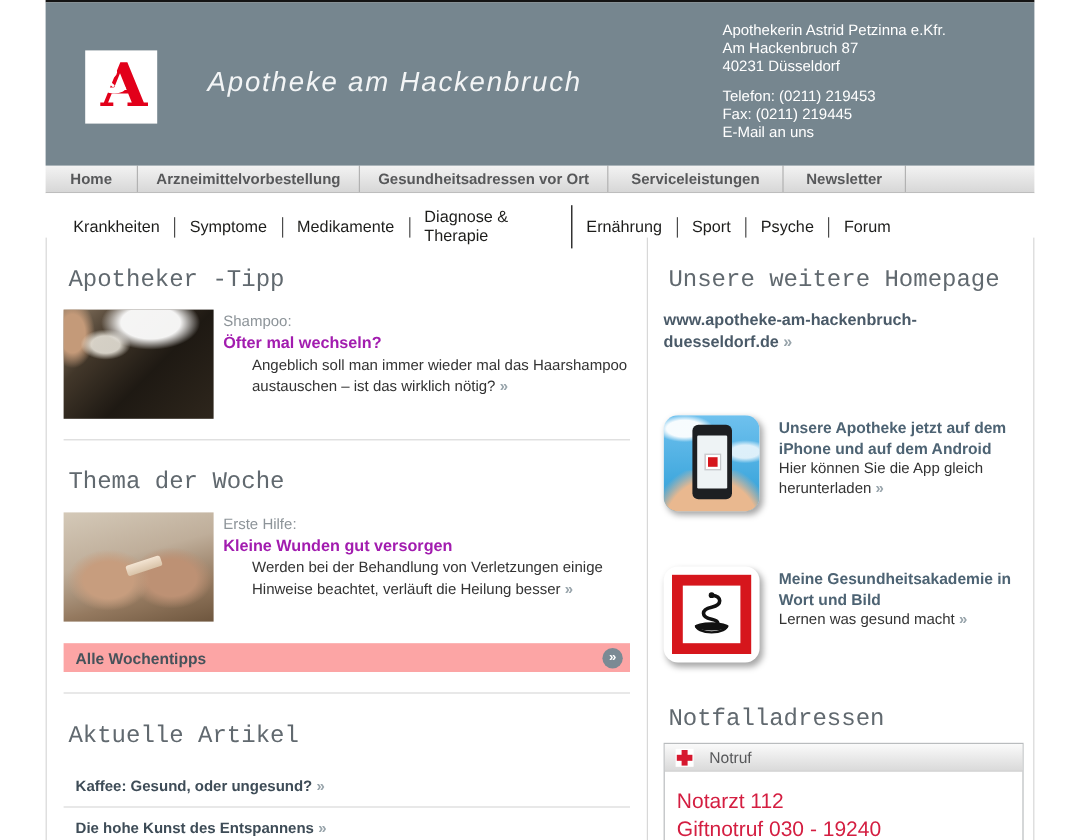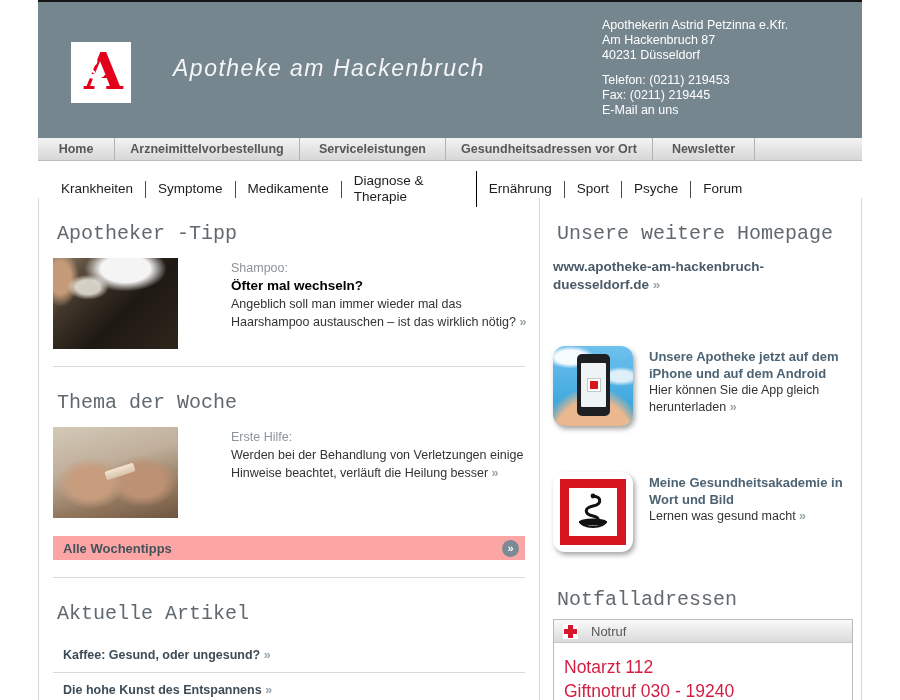--- a/index.html
+++ b/index.html
@@ -62,21 +62,21 @@
   .left-col { width:501px; border-right:1px solid #d8d8d8; padding-left:14px; }
   .right-col { width:322px; border-right:1px solid #d8d8d8; padding-left:13px; }
 
   .section-heading {
     font-size:20px; font-weight:400; color:#61696f;
     margin:24px 4px 13px;
     font-family:Liberation Mono, monospace;
   }
 
   
-  .article { display:flex;gap:45px; }
+  .article { display:flex; }
   .thumb {
     width:125px; height:91px; flex:none; cursor:pointer;
   }
   .thumb.shampoo {
     background:
       radial-gradient(ellipse 55px 30px at 58% 12%, rgba(255,255,255,.95) 0 45%, rgba(255,255,255,0) 75%),
       radial-gradient(ellipse 30px 18px at 28% 32%, rgba(238,234,224,.85) 0 40%, transparent 70%),
       radial-gradient(ellipse 26px 40px at 6% 22%, #c49a79 0 40%, transparent 72%),
       linear-gradient(135deg, #8d7a65 0%, #42372a 28%, #1e1913 58%, #2e261c 100%);
   }
@@ -86,22 +86,22 @@
       radial-gradient(ellipse 46px 34px at 30% 62%, #c79d7e 0 45%, transparent 75%),
       radial-gradient(ellipse 46px 34px at 72% 60%, #bd9174 0 45%, transparent 75%),
       linear-gradient(165deg, #d4c9b8 0%, #bfae9a 40%, #94795f 72%, #6e563e 100%);
   }
   .thumb.wound::after {
     content:""; position:absolute; left:52px; top:40px; width:30px; height:9px;
     background:linear-gradient(#f3e4d2,#d9c3a8); transform:rotate(-18deg); border-radius:2px;
   }
   .article-text { margin-left:8px; padding-top:1px; font-size:12.5px; line-height:18px; width:352px; }
   .kicker { color:#8d9499; }
-  .article-title { font-weight:bold; font-size:13.5px; color:#000000; cursor:pointer; }
-  .article-body { color:#333; }
+  .article-title { font-weight:bold; font-size:13.5px; color:#a21caf; cursor:pointer; }
+  .article-body { color:#333;margin-left:24px; }
   .arrow { color:#98a4ab; font-weight:bold; }
 
   .rule { border:none; border-top:1px solid #d9d9d9; margin:17px 14px 0 0; }
 
   
   .tips-bar {
     margin:18px 14px 0 0; height:24px; background:#fca5a5;
     display:flex; align-items:center; padding:0 6px 0 10px; cursor:pointer;
   }
   .tips-bar-label { font-size:13px; font-weight:bold; color:#46525a; }
@@ -204,22 +204,22 @@
       <div class="gap"></div>
       <div>Telefon: (0211) 219453</div>
       <div>Fax: (0211) 219445</div>
       <div class="link">E-Mail an uns</div>
     </div>
   </div>
 
   <div class="nav">
     <div class="nav-item w0">Home</div>
     <div class="nav-item w1">Arzneimittelvorbestellung</div>
+    <div class="nav-item w3">Gesundheitsadressen vor Ort</div>
     <div class="nav-item w2">Serviceleistungen</div>
-    <div class="nav-item w3">Gesundheitsadressen vor Ort</div>
     <div class="nav-item w4">Newsletter</div>
     <div class="nav-filler"></div>
   </div>
 
   <div class="subnav">
     <span class="subnav-item">Krankheiten</span>
     <span class="sep"></span>
     <span class="subnav-item">Symptome</span>
     <span class="sep"></span>
     <span class="subnav-item">Medikamente</span>
@@ -251,20 +251,21 @@
         </div>
       </div>
 
       <hr class="rule">
 
       <h2 class="section-heading">Thema der Woche</h2>
       <div class="article">
         <div class="thumb wound"></div>
         <div class="article-text">
           <div class="kicker">Erste Hilfe:</div>
+          <div class="article-title">Kleine Wunden gut versorgen</div>
           <div class="article-body"><span>Werden bei der Behandlung von Verletzungen einige Hinweise beachtet, verläuft die Heilung besser</span>
             <span class="arrow">»</span>
           </div>
         </div>
       </div>
 
       <div class="tips-bar">
         <span class="tips-bar-label">Alle Wochentipps</span>
         <span class="tips-bar-btn">»</span>
       </div>

